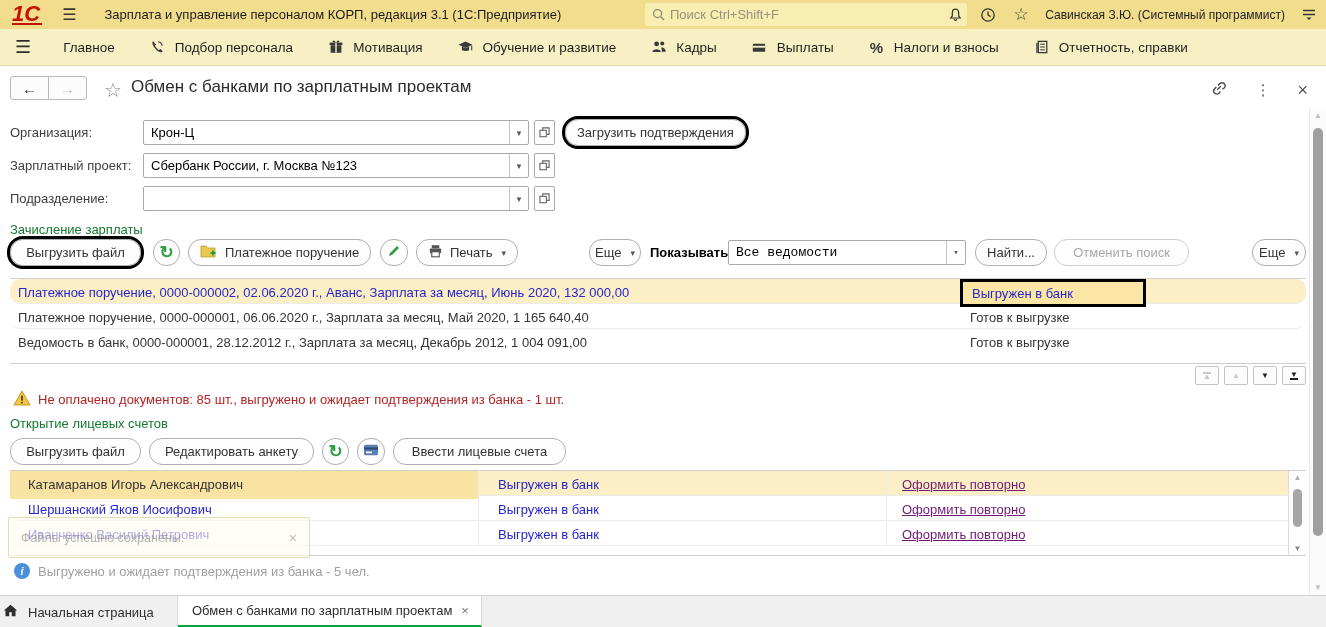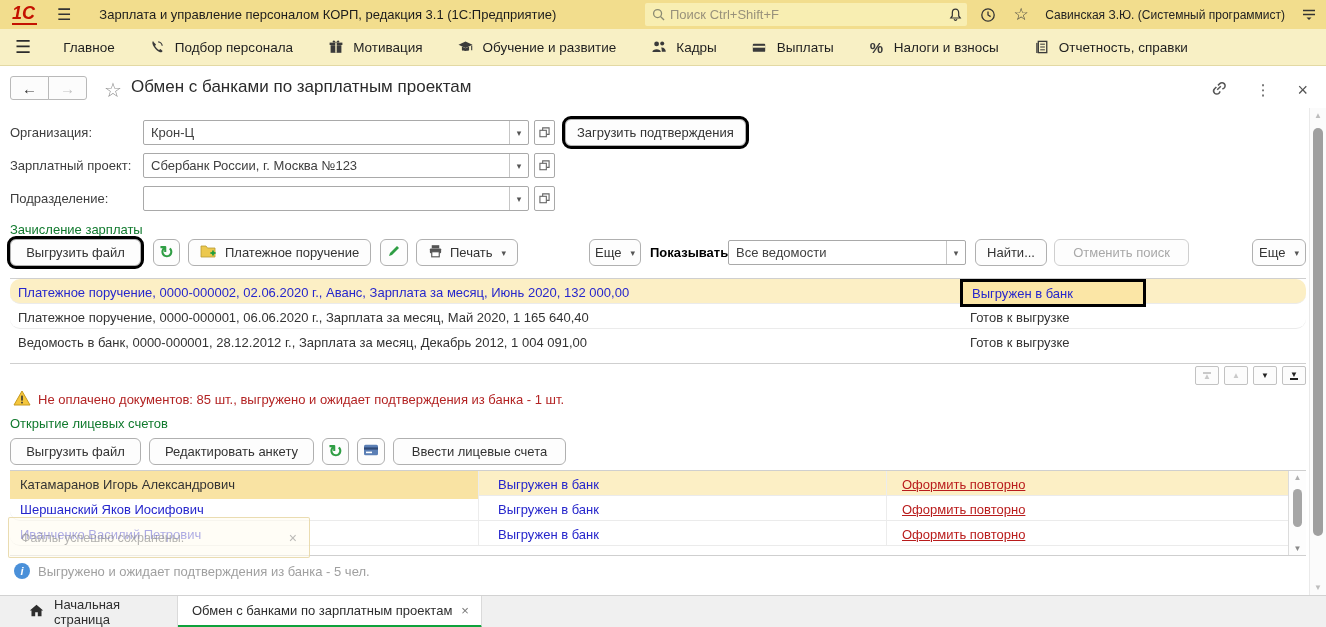--- a/index.html
+++ b/index.html
@@ -5,21 +5,21 @@
   * { box-sizing: border-box; margin: 0; padding: 0; }
   html,body { width:1326px; height:627px; }
   body {
     font-family:"Liberation Sans", sans-serif;
     font-size:13px; color:#333; background:#fff;
     position:relative; overflow:hidden;
   }
   
   .topbar { position:absolute; top:0; left:0; width:1326px; height:29px;
     background:#f2dd8d; display:flex; align-items:center; z-index:10; }
-  .logo { margin-left:12px; color:#c41200; font-weight:bold; font-size:18px;
+  .logo { margin-left:12px; color:#c41200; font-weight:bold; font-size:22px;
     font-style:italic; border-bottom:2px solid #c41200; line-height:17px; padding:0 2px 1px 0;}
   .burger { margin-left:20px; font-size:16px; color:#333; cursor:pointer; }
   .app-title { margin-left:28px; color:#1c1c1c; }
   .searchbox { position:absolute; left:645px; top:3px; width:322px; height:23px;
     background:#f8eeb2; border-radius:2px; display:flex; align-items:center; padding:0 7px; gap:5px; }
   .searchbox input { flex:1; border:none; background:transparent; outline:none;
     font-family:"Liberation Sans",sans-serif; font-size:13px; color:#555; }
   .searchbox input::placeholder { color:#98917b; opacity:1; }
   .topbar-right { position:absolute; right:8px; top:0; height:29px; display:flex; align-items:center; gap:15px; }
   .tb-ico { width:18px; height:18px; display:flex; align-items:center; justify-content:center; cursor:pointer; }
@@ -43,27 +43,27 @@
   .fav-star { position:absolute; left:104px; top:78px; font-size:20px; color:#8f8f8f; cursor:pointer; }
   .page-title { position:absolute; left:131px; top:77px; font-size:17px; color:#2b2b2b; }
   .hdr-icons { position:absolute; right:18px; top:79px; display:flex; gap:27px; align-items:center; }
   .hdr-icons span { color:#555; cursor:pointer; }
   .dots { font-size:15px; letter-spacing:0; }
   .close-x { font-size:18px; line-height:14px; }
   
   .f-label { position:absolute; left:10px; height:25px; line-height:25px; color:#3d3d3d; }
   .combo { position:absolute; left:143px; width:386px; height:25px; border:1px solid #a9a9a9;
     border-radius:2px; background:#fff; display:flex; }
-  .combo .val { flex:1; padding:4px 7px; color:#404040; white-space:nowrap; overflow:hidden; }
+  .combo .val { flex:1; padding:4px 7px; color:#000000; white-space:nowrap; overflow:hidden; }
   .combo .dd { width:19px; border-left:1px solid #c6c6c6; display:flex; align-items:center;
     justify-content:center; color:#555; font-size:9px; cursor:pointer; }
   .open-btn { position:absolute; left:534px; width:21px; height:25px; border:1px solid #a9a9a9;
     border-radius:2px; background:#fff; display:flex; align-items:center; justify-content:center; cursor:pointer; }
   
-  .btn { position:absolute; height:27px; background:#fdfdfd; border:1px solid #b0b0b0; border-radius:6px;
+  .btn { position:absolute; height:27px; background:#fdfdfd; border:1px solid #b0b0b0; border-radius:13px;
     display:flex; align-items:center; justify-content:center; gap:7px; padding:0 11px;
     font-size:13px; color:#333; cursor:pointer; white-space:nowrap; }
   .btn.disabled { color:#a8a8a8; border-color:#cfcfcf; cursor:default; }
   .btn.icon-only { padding:0; }
   .hl { outline:3px solid #000; }
   .dd-arrow { font-size:9px; color:#555; margin-left:2px; }
   .refresh-glyph { color:#2f9e44; font-size:17px; font-weight:bold; line-height:17px; }
   .glink { position:absolute; left:10px; color:#117a2e; cursor:pointer; }
   .tb-label { position:absolute; height:27px; line-height:27px; color:#000000;font-weight:bold; }
   
@@ -87,40 +87,40 @@
   .bar-top { border-top:2px solid currentColor; padding-top:0px; line-height:6px; }
   .bar-bot { border-bottom:2px solid currentColor; line-height:6px; }
   
   .warn-ico { position:absolute; left:13px; top:390px; }
   .warn-text { position:absolute; left:38px; top:392px; color:#b32424; }
   .info-ico { position:absolute; left:14px; top:563px; width:16px; height:16px; border-radius:50%;
     background:#4a90d9; color:#fff; font-size:11px; font-weight:bold; display:flex; align-items:center;
     justify-content:center; font-style:italic; }
   .info-text { position:absolute; left:38px; top:564px; color:#a0a0a0; }
   
-  .t2name { position:absolute; left:10px; top:0; height:28px; line-height:28px; white-space:nowrap; }
+  .t2name { position:absolute; left:18px; top:0; height:28px; line-height:28px; white-space:nowrap; }
   .t2status { position:absolute; left:488px; top:0; height:28px; line-height:28px; }
   .t2action { position:absolute; left:892px; top:0; height:28px; line-height:28px;
-    color:#b91c1c; text-decoration:underline; cursor:pointer; }
+    color:#701a75; text-decoration:underline; cursor:pointer; }
   .t2row1-cell { position:absolute; left:0; top:0; width:468px; height:28px; background:#f9e3a3; }
   .t2scroll { position:absolute; right:0; top:0; bottom:0; width:18px; border-left:1px solid #dcdcdc; background:#fdfdfd; }
   .t2scroll .up { position:absolute; top:2px; left:0; right:0; text-align:center; font-size:8px; color:#b0b0b0; }
   .t2scroll .dn { position:absolute; bottom:2px; left:0; right:0; text-align:center; font-size:8px; color:#8a8a8a; }
   .t2thumb { position:absolute; top:18px; left:4px; width:9px; height:38px; background:#a6a6a6; border-radius:5px; }
   
   .toast { position:absolute; left:8px; top:517px; width:302px; height:41px; z-index:6;
     background:rgba(255,252,240,0.62); border:1px solid rgba(222,203,140,0.65); border-radius:2px;
     display:flex; align-items:center; padding:0 12px; }
   .toast .msg { flex:1; color:rgba(130,130,130,0.6); font-size:12.5px; }
   .toast .tx { color:rgba(130,130,130,0.55); font-size:14px; cursor:pointer; }
   
   .tabbar { position:absolute; top:595px; left:0; width:1326px; height:32px; background:#f0f0f0;
     border-top:1px solid #d2d2d2; z-index:8; }
   .tab-home { position:absolute; left:0; top:0; width:178px; height:32px; display:flex; align-items:center;
-    gap:10px; padding-left:29px; border-right:1px solid #dadada; color:#2e2e2e; cursor:pointer; }
+    gap:10px; padding-left:3px; border-right:1px solid #dadada; color:#2e2e2e; cursor:pointer; }
   .tab-active { position:absolute; left:178px; top:0; width:304px; height:32px; background:#fff;
     border-right:1px solid #dadada; border-bottom:3px solid #0fa23c; display:flex; align-items:center;
     gap:9px; padding-left:14px; color:#2e2e2e; cursor:pointer; white-space:nowrap; }
   .tab-close { color:#777; font-size:13px; }
   
   .pagescroll { position:absolute; right:0; top:108px; width:17px; height:487px;
     background:#fbfbfb; border-left:1px solid #eaeaea; }
   .pagescroll .up { position:absolute; top:3px; left:0; right:0; text-align:center; font-size:8px; color:#bdbdbd; }
   .pagescroll .dn { position:absolute; bottom:3px; left:0; right:0; text-align:center; font-size:8px; color:#bdbdbd; }
   .pgthumb { position:absolute; top:20px; left:3px; width:10px; height:408px; background:#9f9f9f; border-radius:6px; }
@@ -331,21 +331,21 @@
         <rect x="4" y="7.8" width="8" height="5.4" fill="#fff" stroke="#555" stroke-width="1.2"></rect>
       </svg></span>
   <span>Печать</span>
   <span class="dd-arrow">▾</span>
 </button>
 <button class="btn" style="left:589px; top:239px; width:52px;">
   <span>Еще</span>
   <span class="dd-arrow">▾</span>
 </button>
 <span class="tb-label" style="left:650px; top:239px;">Показывать:</span>
-<div class="combo" style="left:728px; top:240px; width:238px;">
+<div class="combo" style="left:728px; top:240px; width:238px;font-family:Liberation Mono, monospace;">
   <span class="val">Все ведомости</span>
   <span class="dd">▾</span>
 </div>
 <button class="btn" style="left:975px; top:239px; width:72px;">
   <span>Найти...</span>
 </button>
 <button class="btn disabled" style="left:1054px; top:239px; width:135px;">
   <span>Отменить поиск</span>
 </button>
 <button class="btn" style="left:1252px; top:239px; width:54px;">

